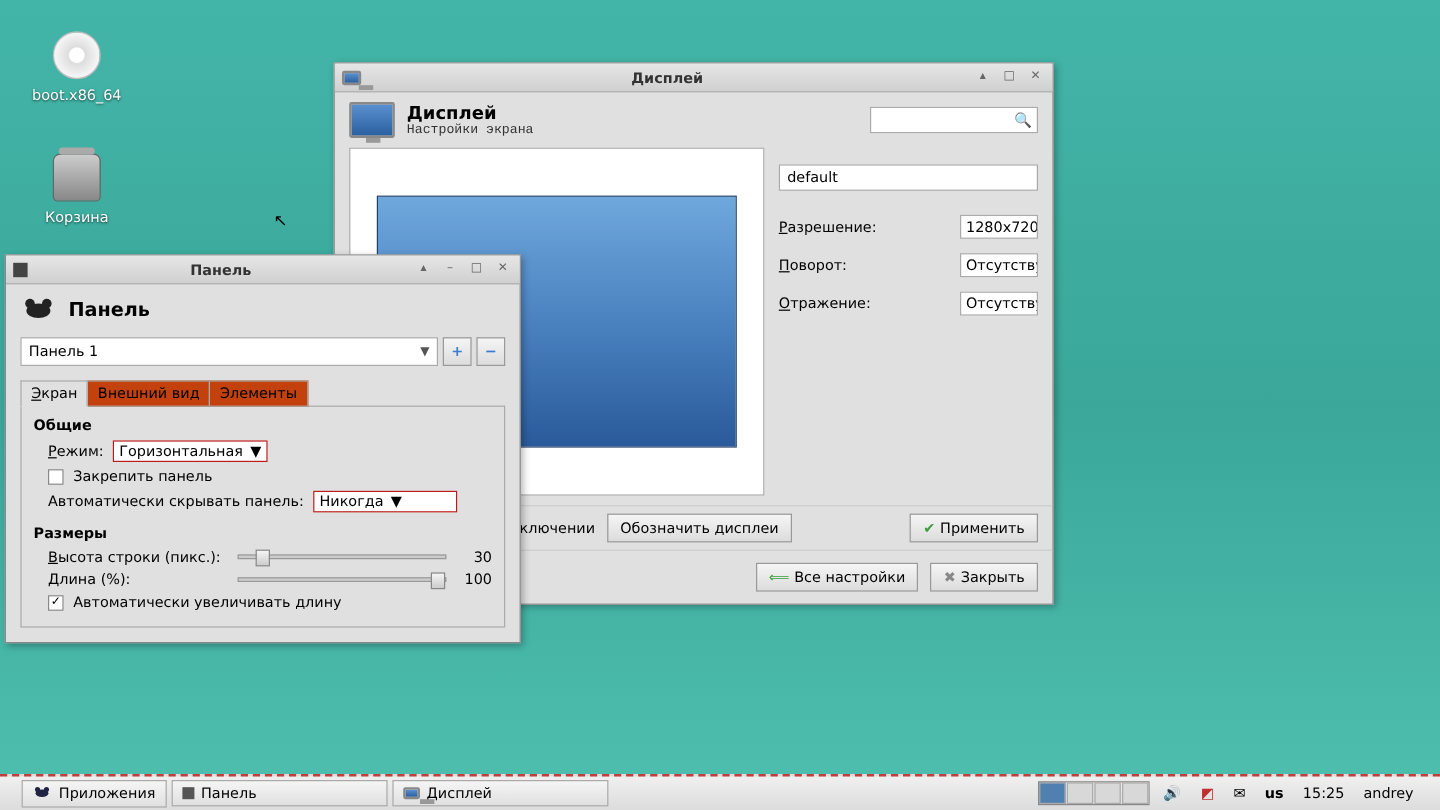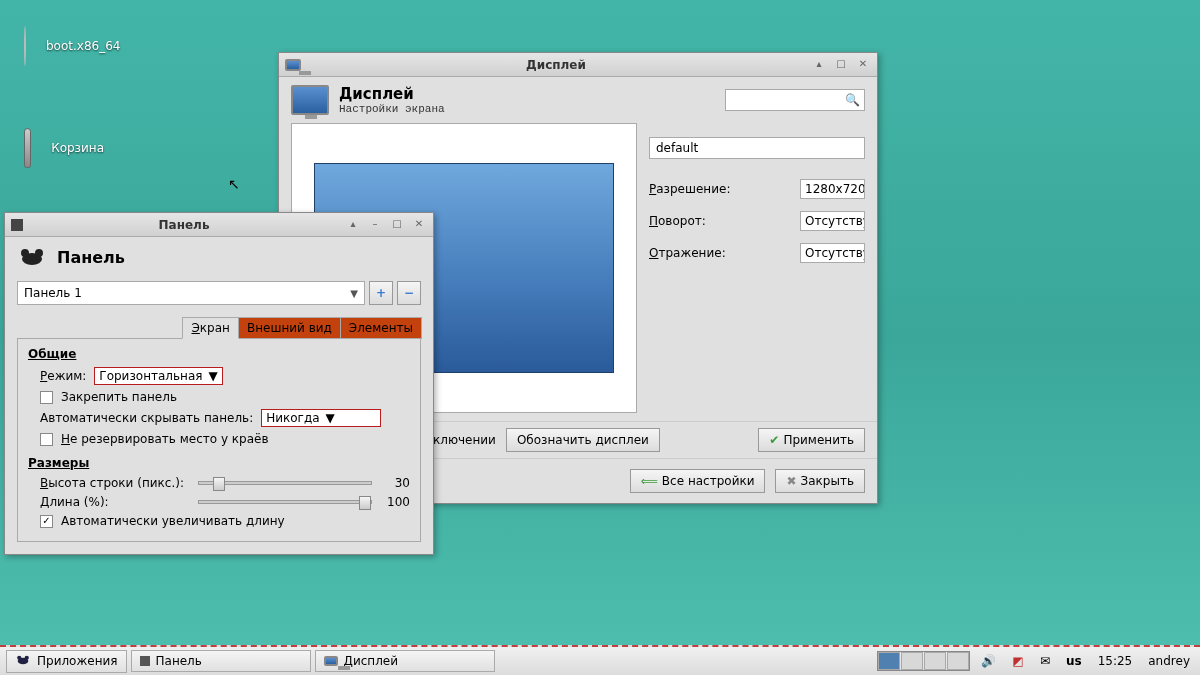--- a/index.html
+++ b/index.html
@@ -12,23 +12,23 @@
   overflow: hidden;
   color: #000;
 }
 
 
 .desktop-icon {
   position: absolute;
   width: 80px;
   text-align: center;
   display: flex;
-  flex-direction: row;
-  align-items: center;
-  gap: 20px;
+  flex-direction: column;
+  align-items: center;
+  gap: 6px;
 }
 .desktop-icon .glyph {
   width: 40px; height: 40px;
 }
 .desktop-icon .label {
   color: #fff;
   text-shadow: 0 1px 2px rgba(0,0,0,0.7);
   font-size: 12px;
 }
 .disc {
@@ -222,42 +222,41 @@
   background: linear-gradient(180deg, #f5f5f5, #dcdcdc);
   border: 1px solid #999;
   display: flex; align-items: center; justify-content: center;
   font-weight: bold;
 }
 .iconbtn.plus { color: #3a7cd0; }
 .iconbtn.minus { color: #3a7cd0; }
 .tabs {
   display: flex;
   margin: 8px 12px 0 12px;
-  justify-content: flex-end;
 }
 .tab {
   border: 1px solid #aaa;
   background: #c2410c;
   padding: 3px 8px;
   margin-right: -1px;
   font-size: 12px;
 }
 .tab.active {
   background: #e0e0e0;
   border-bottom-color: #e0e0e0;
   position: relative;
   z-index: 1;
 }
 .tab .u { text-decoration: underline; }
 .tabpane {
   border: 1px solid #aaa;
   margin: -1px 12px 12px 12px;
   padding: 8px 10px;
 }
-.group-title { font-weight: bold; margin-bottom: 6px; text-decoration: underline; }
+.group-title { font-weight: bold; margin-bottom: 6px; }
 .field-row {
   display: flex;
   align-items: center;
   gap: 8px;
   margin: 5px 0 5px 12px;
   font-size: 12px;
 }
 .field-row .u { text-decoration: underline; }
 .small-combo {
   background: #fff;
@@ -303,21 +302,21 @@
 
 
 #taskbar {
   position: absolute;
   left: 0; right: 0; bottom: 0;
   height: 30px;
   background: linear-gradient(180deg, #f0f0f0, #dcdcdc);
   border-top: 2px dashed #c04040;
   display: flex;
   align-items: center;
-  padding: 0 6px;
+  padding: 0 18px;
   gap: 4px;
   font-size: 12px;
   justify-content: center;
 }
 .tb-btn {
   border: 1px solid #aaa;
   background: linear-gradient(180deg, #f5f5f5, #e0e0e0);
   padding: 3px 8px;
   display: flex;
   align-items: center;
@@ -475,24 +474,20 @@
       <span class="check"></span>
       <span>Закрепить панель</span>
     </div>
     <div class="field-row">
       <span>Автоматически скрывать панель:</span>
       <div class="small-combo" style="width:120px">
         <span>Никогда</span>
         <span class="chev">▼</span>
       </div>
     </div>
-    <div class="field-row">
-      <span class="check"></span>
-      <span><span class="u">Н</span>е резервировать место у краёв</span>
-    </div>
 
     <div class="group-title" style="margin-top:10px">Размеры</div>
     <div class="slider-row">
       <span class="lbl"><span class="u">В</span>ысота строки (пикс.):</span>
       <div class="slider">
           <div class="thumb" style="left:8%"></div>
         </div>
       <span class="num">30</span>
     </div>
     <div class="slider-row">

